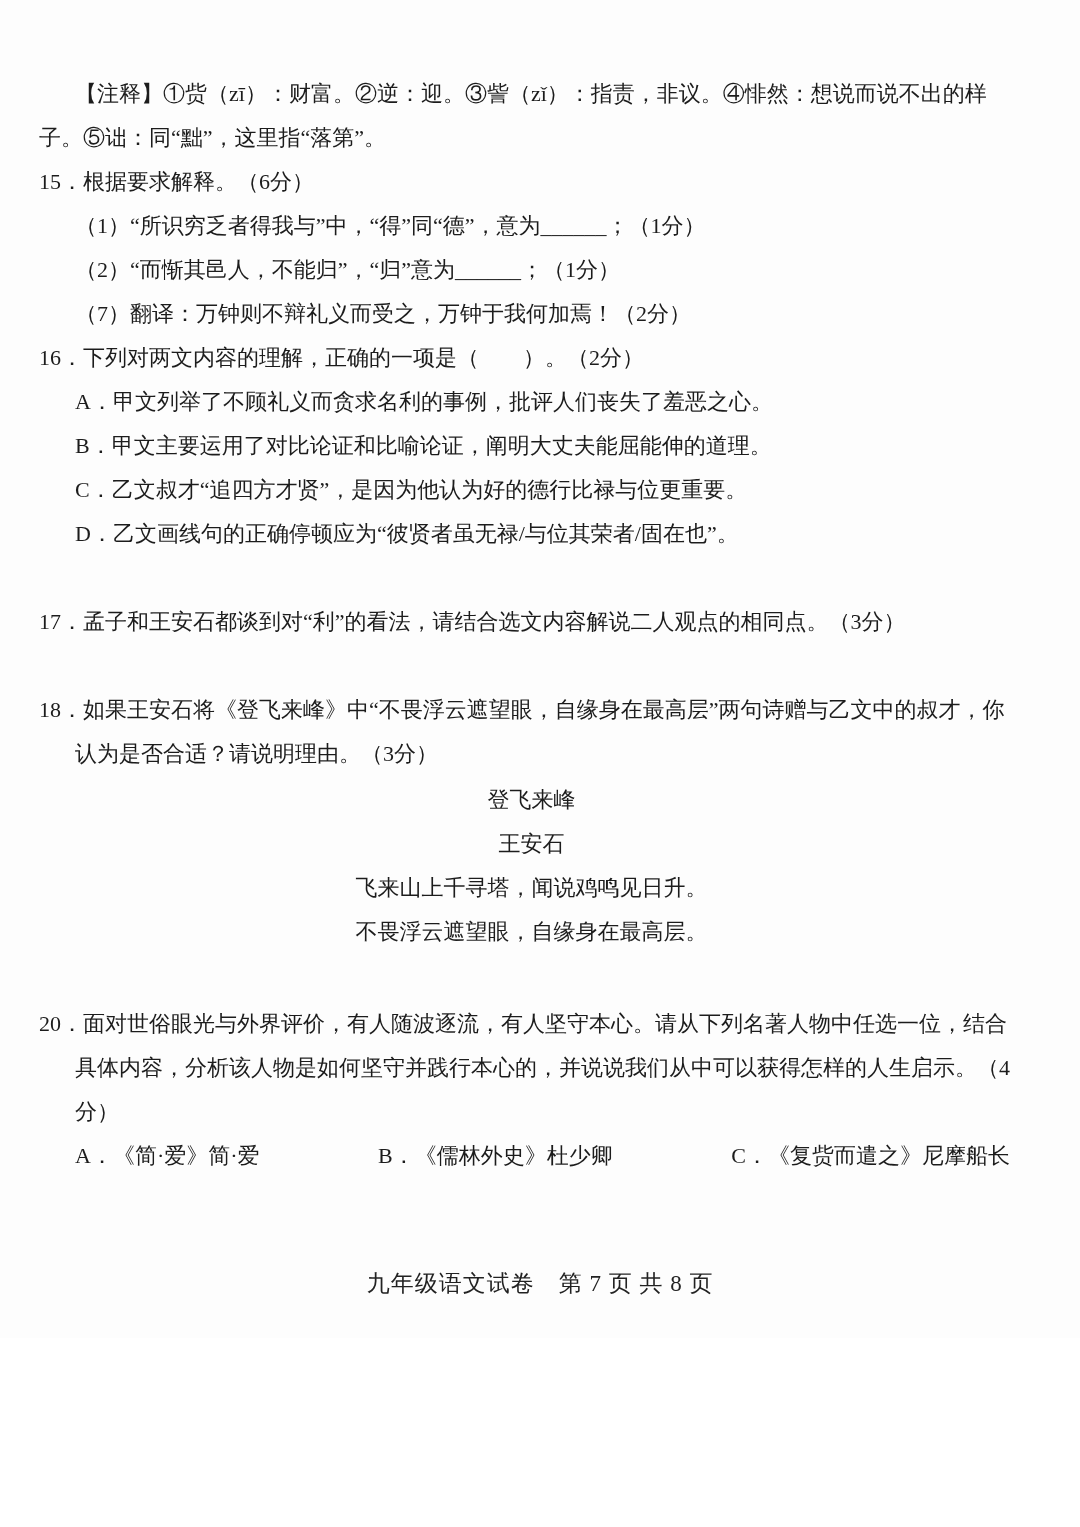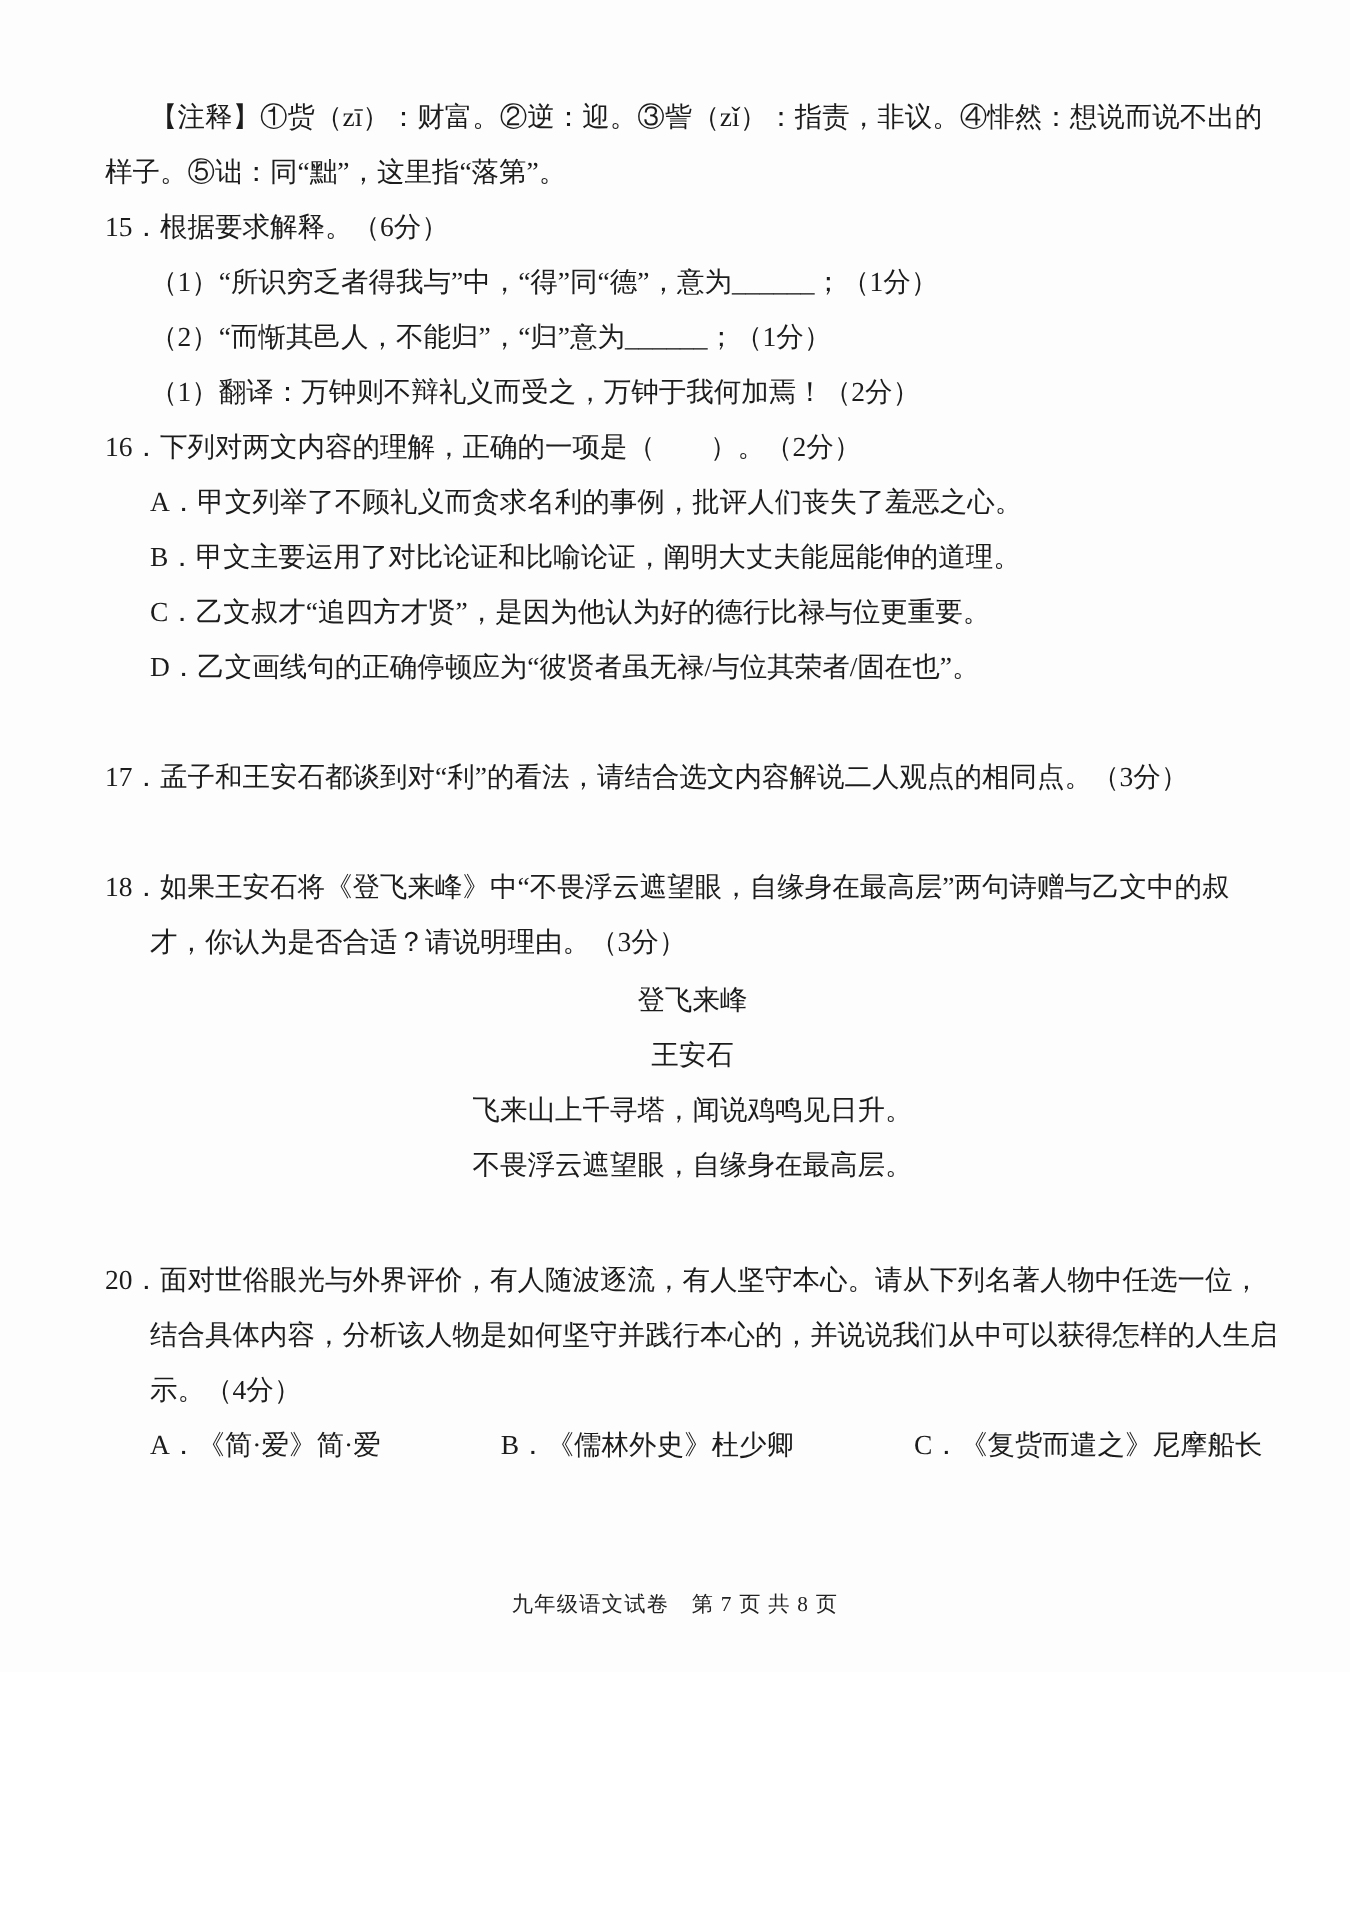--- a/index.html
+++ b/index.html
@@ -10,21 +10,21 @@
   .page {
     position: relative;
     width: 1080px;
     height: 1338px;
     background: #fdfdfd;
     color: #1c1c1c;
     font-family: "Liberation Serif", serif;
     font-size: 22px;
     line-height: 44px;
     box-sizing: border-box;
-    padding: 72px 56px 0 84px;
+    padding: 72px 56px 0 39px;
     overflow: hidden;
   }
   p { margin: 0; }
   .note {
     text-indent: 36px;
   }
   .q-para {
     padding-left: 36px;
     text-indent: -36px;
   }
@@ -43,37 +43,37 @@
     justify-content: space-between;
     padding-left: 36px;
     padding-right: 14px;
   }
   .footer {
     position: absolute;
     left: 0;
     right: 0;
     bottom: 32px;
     text-align: center;
-    font-size: 17px;
+    font-size: 23px;
     letter-spacing: 1px;
     color: #222222;
   }
 </style>
 </head>
 <body>
 
 <div class="page">
 
   <p class="note">【注释】①赀（zī）：财富。②逆：迎。③訾（zǐ）：指责，非议。④悱然：想说而说不出的样子。⑤诎：同“黜”，这里指“落第”。</p>
 
   <div>
     <p class="q-para">15．根据要求解释。（6分）</p>
     <p class="sub-item">（1）“所识穷乏者得我与”中，“得”同“德”，意为______；（1分）</p>
     <p class="sub-item">（2）“而惭其邑人，不能归”，“归”意为______；（1分）</p>
-    <p class="sub-item">（1）翻译：万钟则不辩礼义而受之，万钟于我何加焉！（2分）</p>
+    <p class="sub-item">（7）翻译：万钟则不辩礼义而受之，万钟于我何加焉！（2分）</p>
   </div>
 
   <div>
     <p class="q-para">16．下列对两文内容的理解，正确的一项是（　　）。（2分）</p>
     <p class="sub-item">A．甲文列举了不顾礼义而贪求名利的事例，批评人们丧失了羞恶之心。</p>
     <p class="sub-item">B．甲文主要运用了对比论证和比喻论证，阐明大丈夫能屈能伸的道理。</p>
     <p class="sub-item">C．乙文叔才“追四方才贤”，是因为他认为好的德行比禄与位更重要。</p>
     <p class="sub-item">D．乙文画线句的正确停顿应为“彼贤者虽无禄/与位其荣者/固在也”。</p>
   </div>
 

